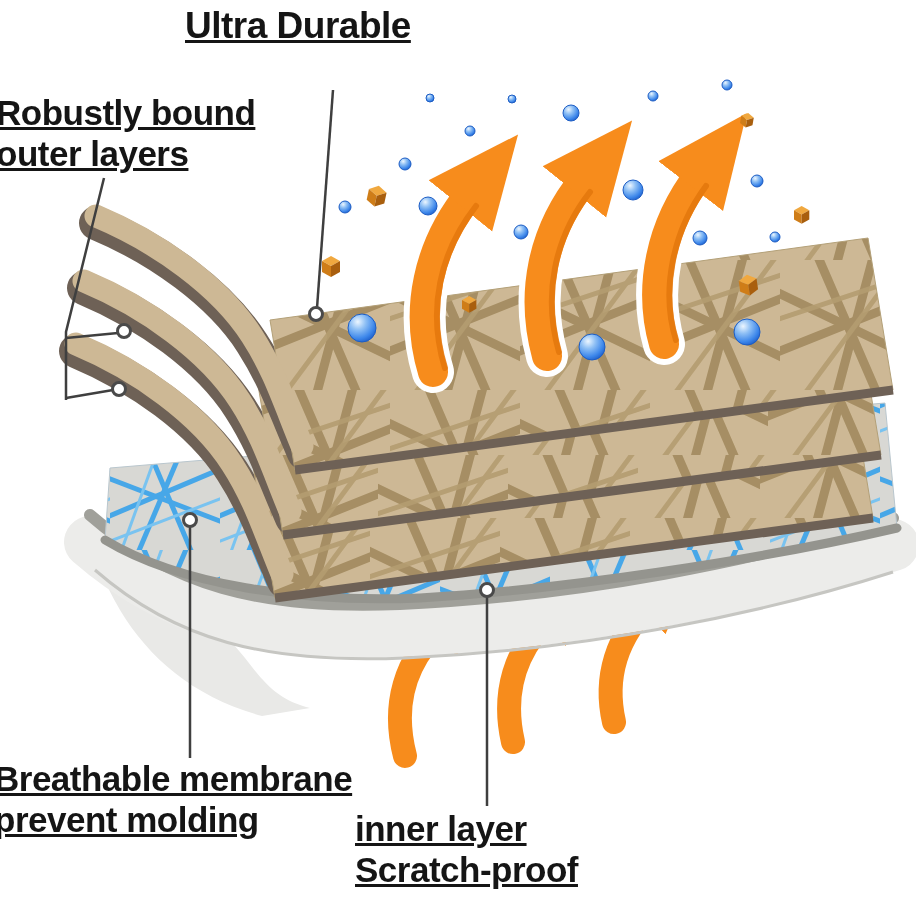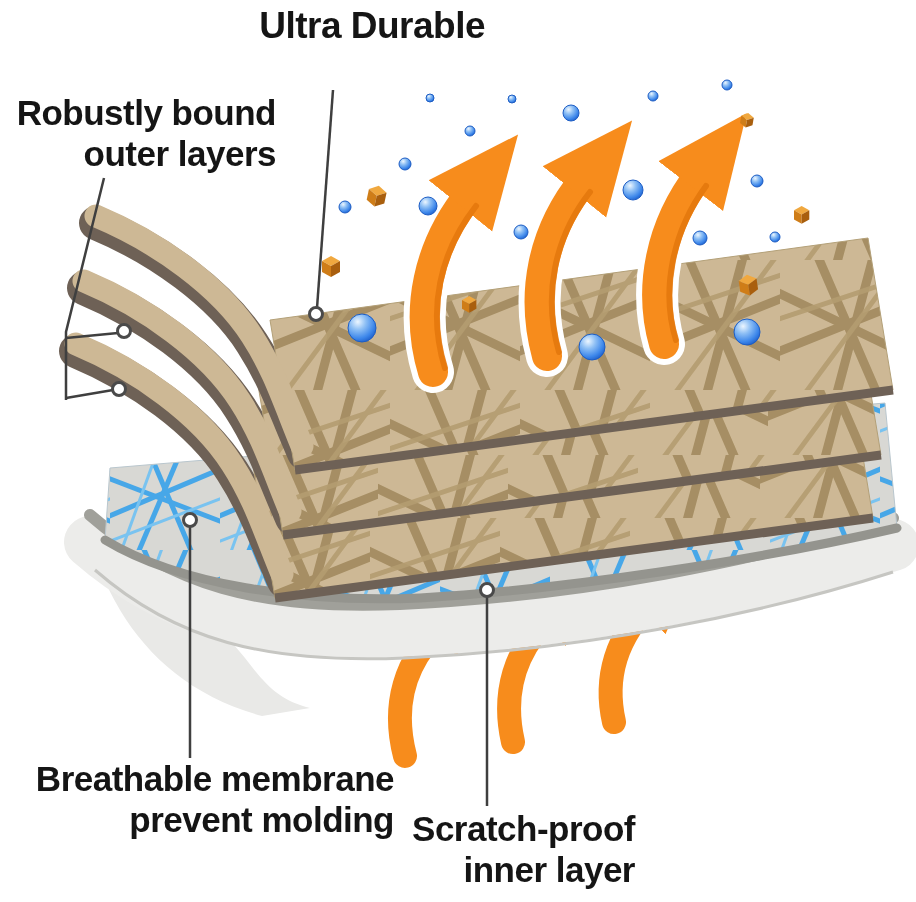--- a/index.html
+++ b/index.html
@@ -2,22 +2,22 @@
 <html><head>
 <meta charset="utf-8">
 <style>
   html,body{margin:0;padding:0;background:#ffffff;}
   .stage{
     position:relative;width:916px;height:902px;background:#ffffff;overflow:hidden;
     font-family:"Liberation Sans", sans-serif;
   }
   .stage svg{position:absolute;left:0;top:0;}
   .lbl{
-    position:absolute;text-align:right;font-weight:700;color:#151515;
-    line-height:1.18;letter-spacing:-0.5px;
+    position:absolute;text-align:left;font-weight:700;color:#151515;
+    line-height:1.18;letter-spacing:-0.5px;text-decoration:underline;
   }
   .lbl span{display:block;}
   .lbl-outer   {left:185px;top:4px;  width:300px;font-size:37px;}
   .lbl-bound   {left:-4px; top:92px; width:280px;font-size:35px;}
   .lbl-membrane{left:-6px; top:758px;width:400px;font-size:35px;}
   .lbl-inner   {left:355px;top:808px;width:280px;font-size:35px;}
 </style>
 </head>
 <body>
 
@@ -204,17 +204,17 @@
 </div>
 <div class="lbl lbl-bound">
   <span>Robustly bound</span>
   <span>outer layers</span>
 </div>
 <div class="lbl lbl-membrane">
   <span>Breathable membrane</span>
   <span>prevent molding</span>
 </div>
 <div class="lbl lbl-inner">
+  <span>inner layer</span>
   <span>Scratch-proof</span>
-  <span>inner layer</span>
 </div>
 
 </div>
 
 </body></html>

